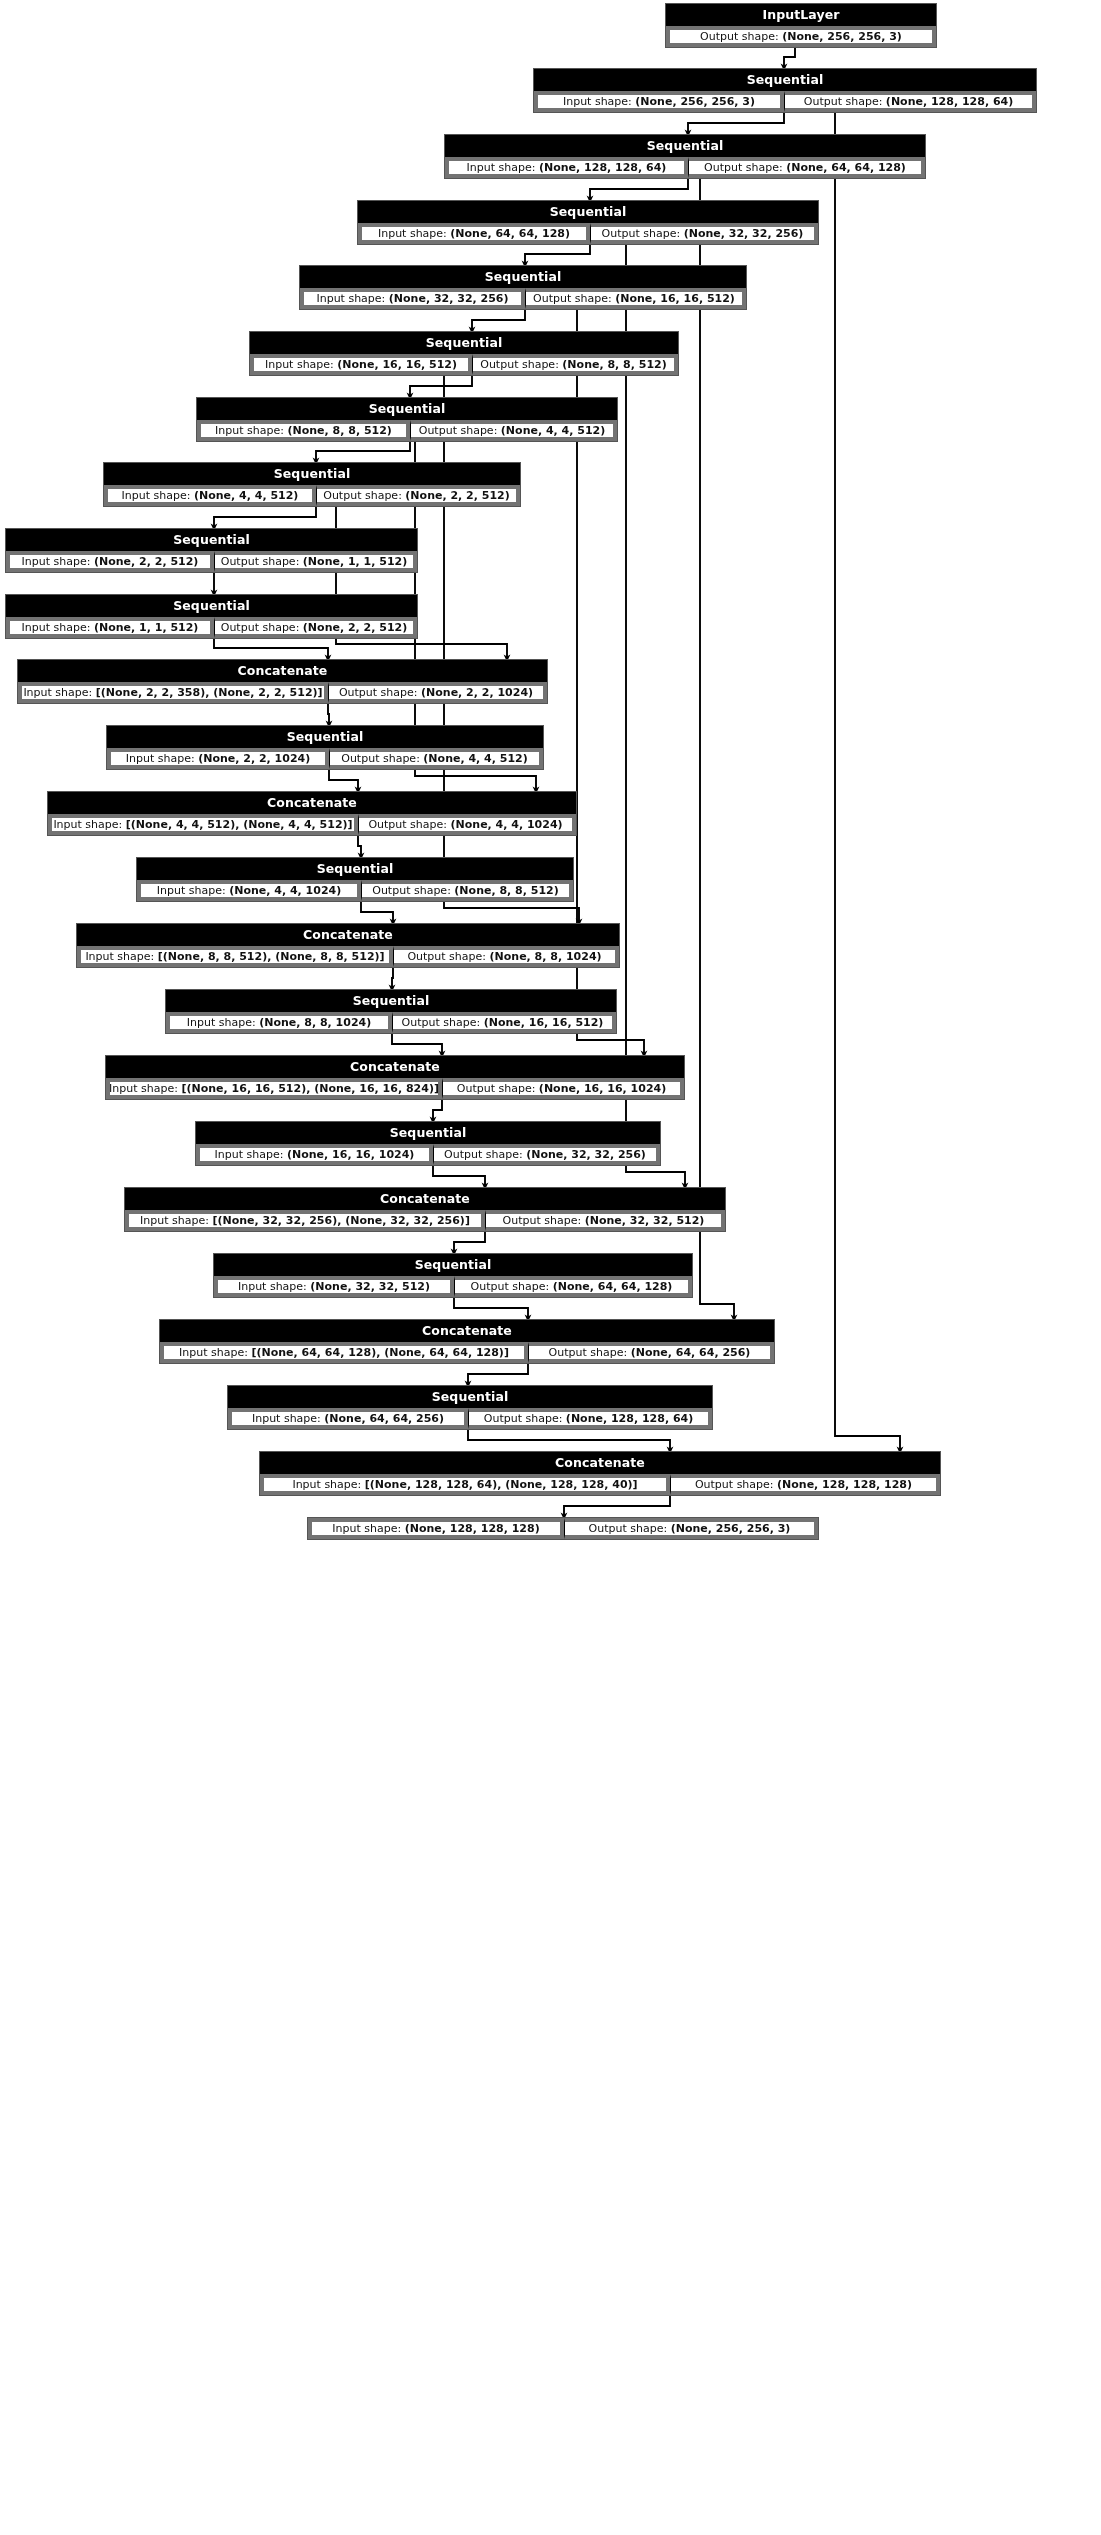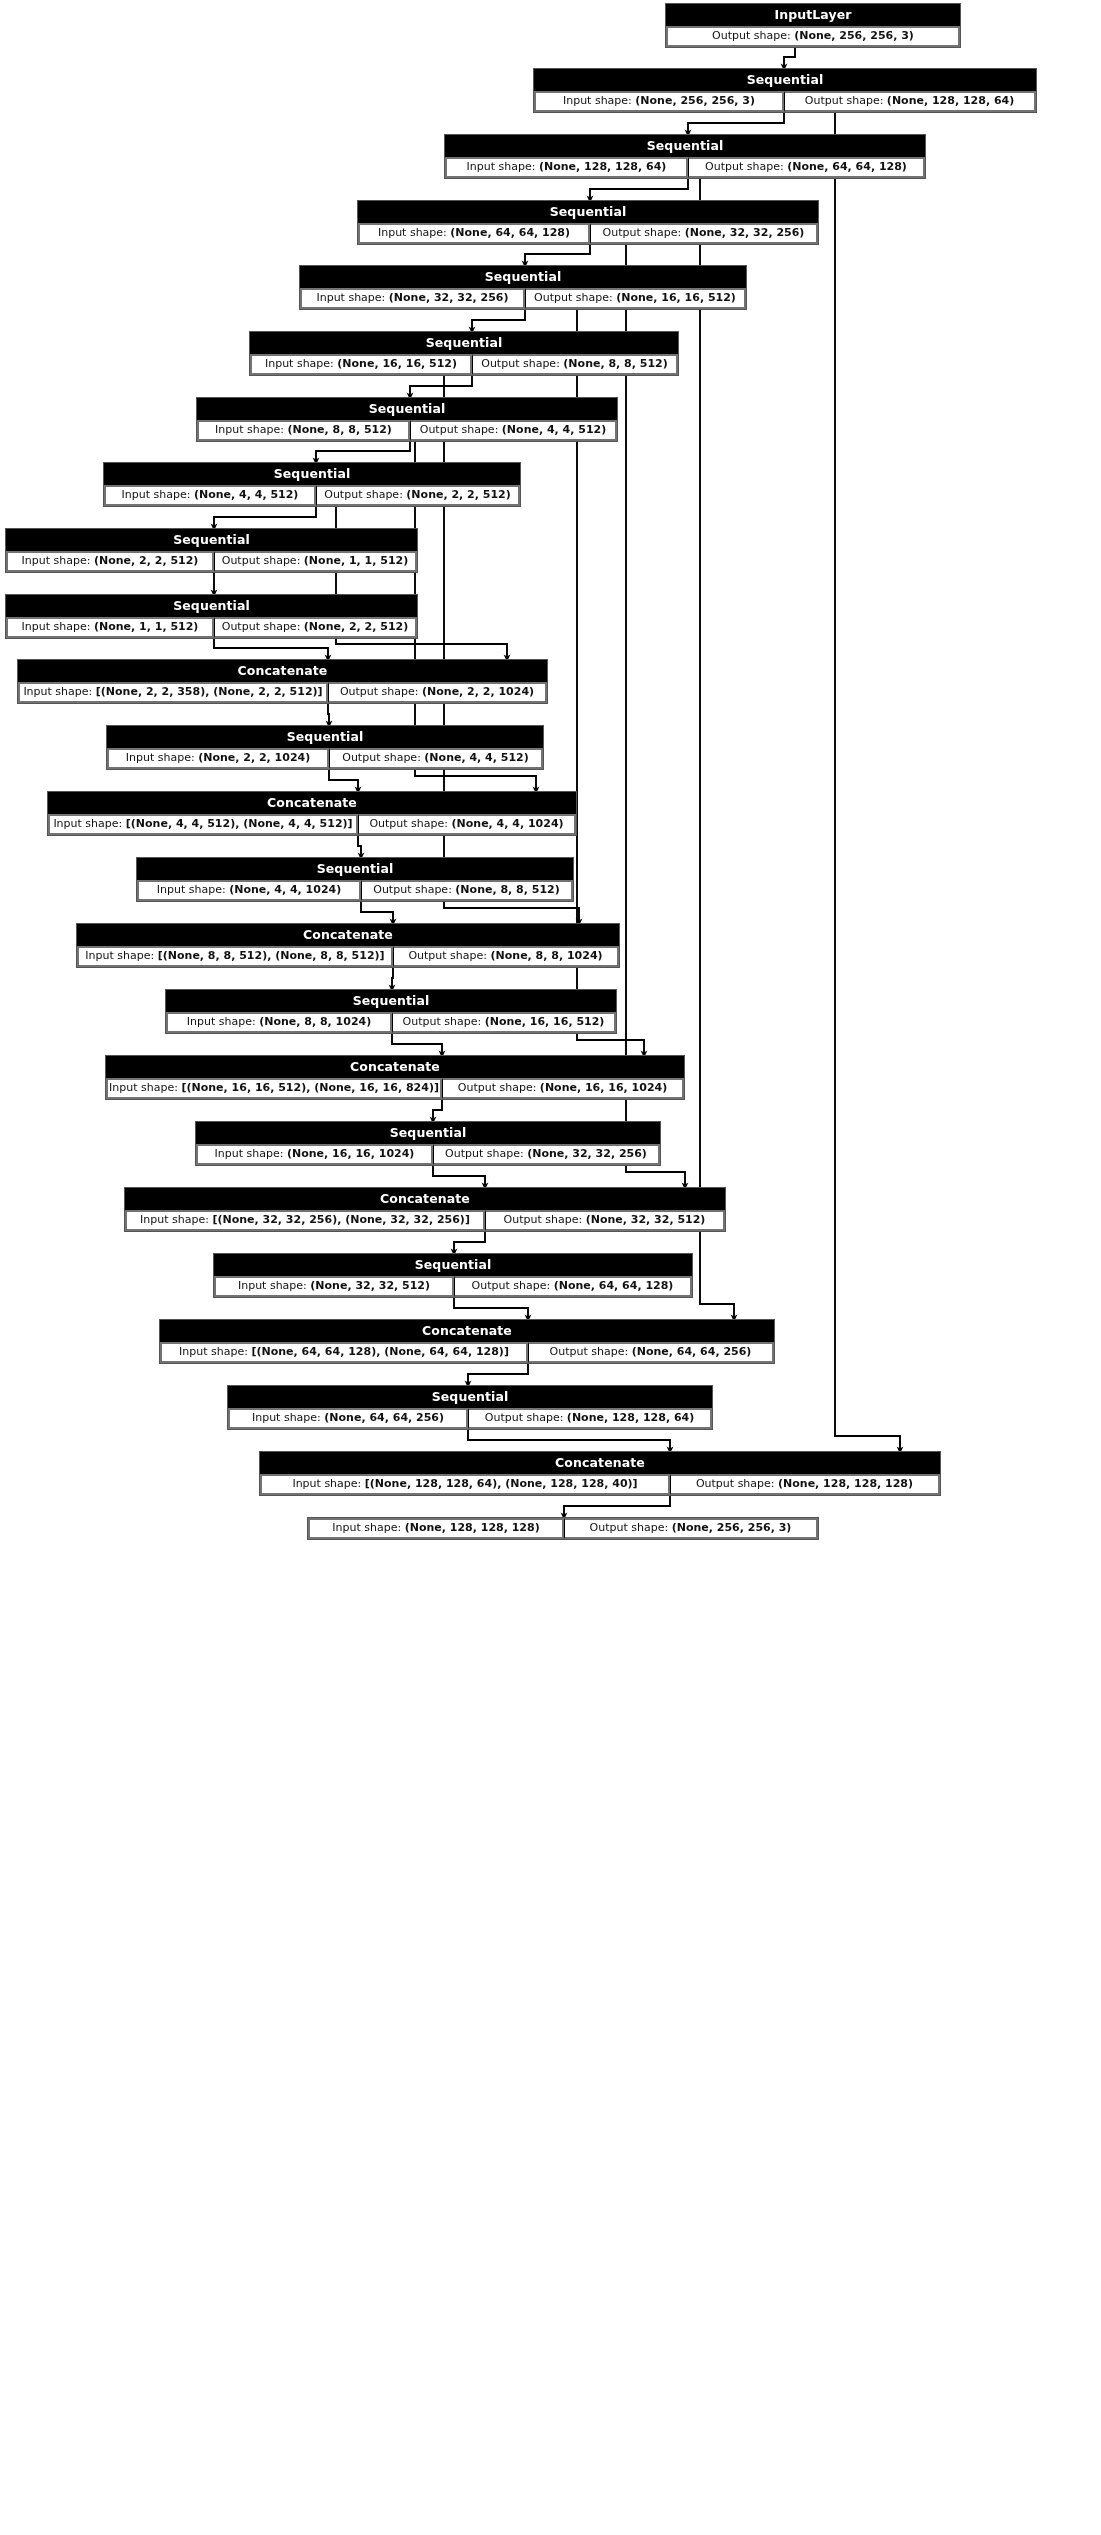--- a/index.html
+++ b/index.html
@@ -7,22 +7,22 @@
   #canvas{position:relative;width:1101px;height:2535px;}
   svg#edges{position:absolute;left:0;top:0;width:1101px;height:2535px;pointer-events:none;}
   .node{position:absolute;box-sizing:border-box;border:1px solid #555;background:#000;}
   .node .title{
     background:#000;color:#fff;text-align:center;
     font-weight:bold;font-size:12.5px;line-height:22px;height:22px;
     letter-spacing:.1px;white-space:nowrap;overflow:hidden;
   }
   .node .shapes{display:flex;background:#fff;height:21px;box-sizing:border-box;}
   .node .cell{
-    flex:0 0 auto;display:flex;align-items:flex-end;justify-content:center;
-    background:#fff;border:2px solid #737373;box-sizing:border-box;
+    flex:0 0 auto;display:flex;align-items:center;justify-content:center;
+    background:#fff;border:4px solid #737373;box-sizing:border-box;
     font-size:11px;color:#111;white-space:nowrap;padding:0 5px;line-height:19px;
   }
   .node .cell + .cell{border-left:1px solid #000;}
   .node.single .shapes .cell{flex:1 1 auto;}
   .lbl{font-weight:normal;}
   .val{font-weight:bold;}
 </style>
 </head>
 <body>
 
@@ -60,21 +60,21 @@
         <polyline points="520,506 336,506 336,644 507,644 507,658" fill="none" stroke="#000000" stroke-width="1.9" marker-end="url(#arrow)"></polyline>
         <polyline points="617,441 415,441 415,776 536,776 536,790" fill="none" stroke="#000000" stroke-width="1.9" marker-end="url(#arrow)"></polyline>
         <polyline points="678,375 444,375 444,908 579,908 579,922" fill="none" stroke="#000000" stroke-width="1.9" marker-end="url(#arrow)"></polyline>
         <polyline points="746,309 577,309 577,1040 644,1040 644,1054" fill="none" stroke="#000000" stroke-width="1.9" marker-end="url(#arrow)"></polyline>
         <polyline points="818,244 626,244 626,1172 685,1172 685,1186" fill="none" stroke="#000000" stroke-width="1.9" marker-end="url(#arrow)"></polyline>
         <polyline points="925,178 700,178 700,1304 734,1304 734,1318" fill="none" stroke="#000000" stroke-width="1.9" marker-end="url(#arrow)"></polyline>
         <polyline points="1036,112 835,112 835,1436 900,1436 900,1450" fill="none" stroke="#000000" stroke-width="1.9" marker-end="url(#arrow)"></polyline>
       </g>
   </svg>
   <div id="node-layer">
-      <div class="node single" style="left: 665px; top: 3px; width: 296px;">
+      <div class="node single" style="left: 665px; top: 3px; width: 272px;">
         <div class="title">InputLayer</div>
         <div class="shapes">
           <div class="cell"><span class="lbl">Output shape:</span>&nbsp;<span class="val">(None, 256, 256, 3)</span></div>
         </div>
       </div>
       <div class="node" style="left: 533px; top: 68px; width: 504px;">
         <div class="title">Sequential</div>
         <div class="shapes">
           <div class="cell" style="width: 250px;"><span class="lbl">Input shape:</span>&nbsp;<span class="val">(None, 256, 256, 3)</span></div>
           <div class="cell" style="width: 252px;"><span class="lbl">Output shape:</span>&nbsp;<span class="val">(None, 128, 128, 64)</span></div>

